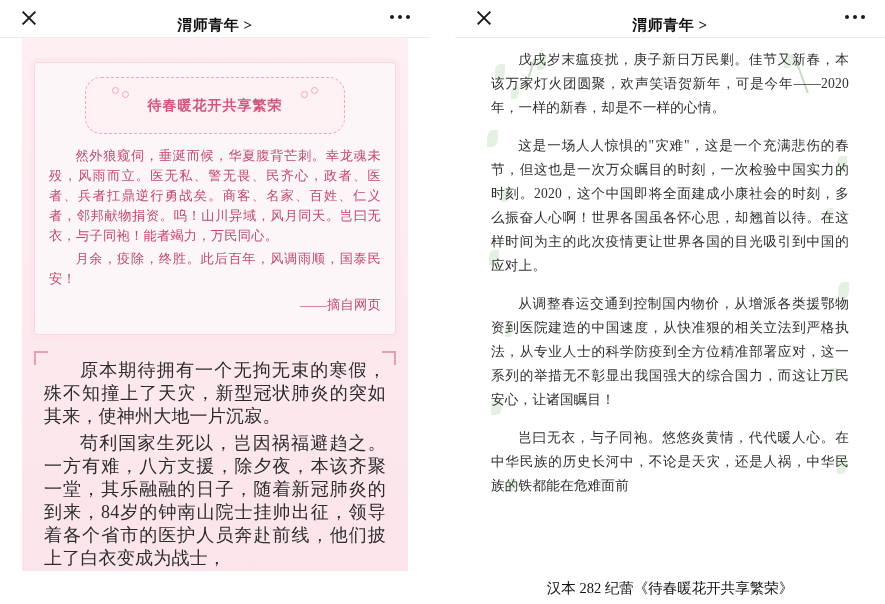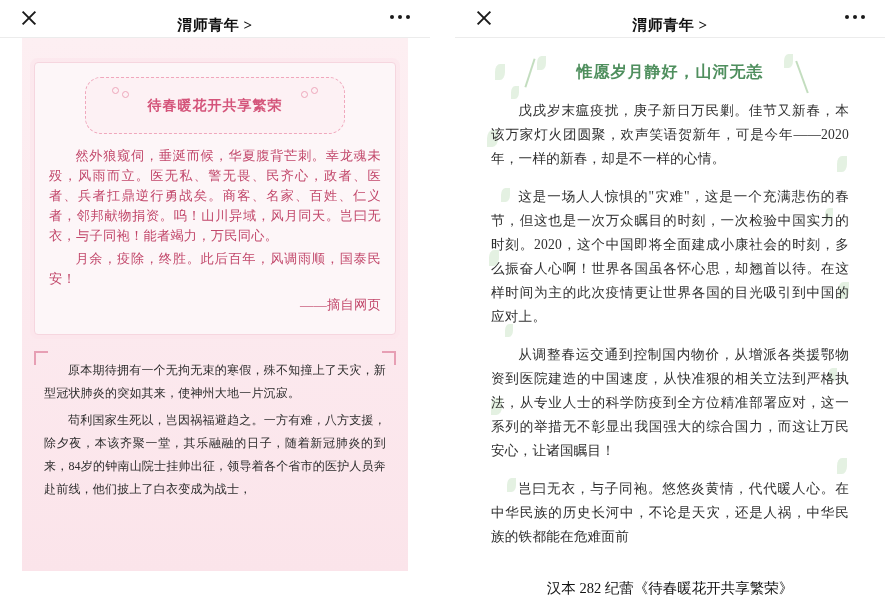--- a/index.html
+++ b/index.html
@@ -166,21 +166,21 @@
     position: absolute;
     width: 12px; height: 12px;
     border-color: #e79fb4;
     border-style: solid;
     border-width: 0;
   }
   .plain-block .corner.tl { left: 0; top: 0; border-left-width: 2px; border-top-width: 2px; }
   .plain-block .corner.tr { right: 0; top: 0; border-right-width: 2px; border-top-width: 2px; }
   .plain-block p {
     margin: 0 0 4px 0;
-    font-size: 12px;
+    font-size: 18px;
     line-height: 23px;
     color: #2c2c2c;
     text-align: justify;
     text-indent: 2em;
     font-family: "Liberation Serif", "DejaVu Serif", serif;
     letter-spacing: 0.2px;
   }
 
   
   .green-body {
@@ -315,21 +315,20 @@
         <span class="leaf" style="right:16px; top:118px; width:10px; height:16px;"></span>
         <span class="leaf" style="right:30px; top:170px; width:8px;  height:13px;"></span>
         <span class="leaf" style="right:14px; top:244px; width:11px; height:17px;"></span>
         <span class="leaf" style="right:26px; top:330px; width:9px;  height:14px;"></span>
         <span class="leaf" style="right:16px; top:420px; width:10px; height:16px;"></span>
         <span class="sprig" style="left:52px;  top:20px;  height:30px; transform:rotate(18deg);"></span>
         <span class="sprig" style="right:60px; top:22px;  height:34px; transform:rotate(-20deg);"></span>
         <span class="leaf" style="left:60px;  top:18px;  width:9px;  height:14px;"></span>
         <span class="leaf" style="right:70px; top:16px;  width:9px;  height:14px;"></span>
 
-        <div class="green-title">惟愿岁月静好，山河无恙</div>
 
         <div class="green-content">
           <p>戊戌岁末瘟疫扰，庚子新日万民剿。佳节又新春，本该万家灯火团圆聚，欢声笑语贺新年，可是今年——2020年，一样的新春，却是不一样的心情。</p>
           <p>这是一场人人惊惧的"灾难"，这是一个充满悲伤的春节，但这也是一次万众瞩目的时刻，一次检验中国实力的时刻。2020，这个中国即将全面建成小康社会的时刻，多么振奋人心啊！世界各国虽各怀心思，却翘首以待。在这样时间为主的此次疫情更让世界各国的目光吸引到中国的应对上。</p>
           <p>从调整春运交通到控制国内物价，从增派各类援鄂物资到医院建造的中国速度，从快准狠的相关立法到严格执法，从专业人士的科学防疫到全方位精准部署应对，这一系列的举措无不彰显出我国强大的综合国力，而这让万民安心，让诸国瞩目！</p>
           <p>岂曰无衣，与子同袍。悠悠炎黄情，代代暖人心。在中华民族的历史长河中，不论是天灾，还是人祸，中华民族的铁都能在危难面前</p>
         </div>
 
       </div>
     </div>

